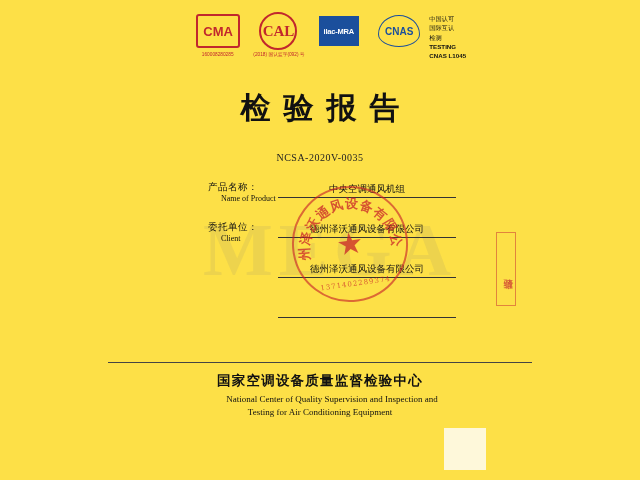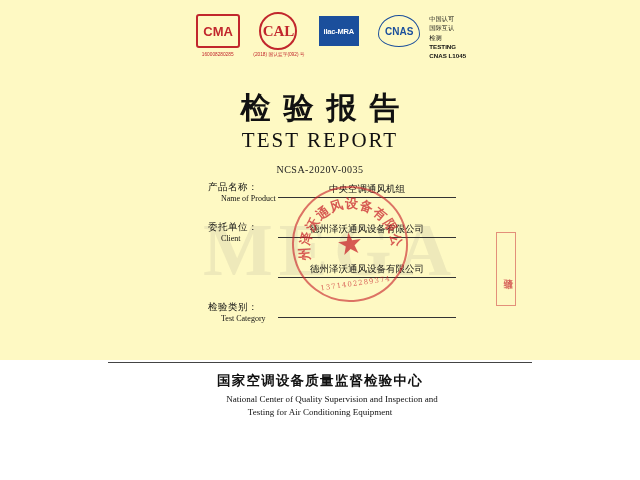--- a/index.html
+++ b/index.html
@@ -10,22 +10,22 @@
   body {
     width: 640px;
     height: 480px;
     font-family: "Liberation Serif", serif;
     color: #1a1a1a;
     overflow: hidden;
   }
   .page {
     position: relative;
     width: 640px;
-    height: 360px;
-    background: #fef9c3;
+    height: 480px;
+    background: #fde047;
   }
 
   
   .logo-row {
     position: absolute;
     top: 14px;
     left: 188px;
     width: 300px;
     height: 62px;
     display: flex;
@@ -138,21 +138,21 @@
     left: 0;
     width: 640px;
     text-align: center;
     font-size: 21px;
     letter-spacing: 2px;
     font-family: "Liberation Serif", serif;
     color: #111;
   }
   .report-no {
     position: absolute;
-    top: 164px;
+    top: 152px;
     left: 0;
     width: 640px;
     text-align: center;
     font-size: 10px;
     letter-spacing: 0.5px;
     color: #222;
     font-family: "Liberation Serif", serif;
   }
 
   
@@ -389,21 +389,20 @@
     <div class="cnas-text-block">
       <div>中国认可</div>
       <div>国际互认</div>
       <div>检测</div>
       <div class="bold">TESTING</div>
       <div class="bold">CNAS L1045</div>
     </div>
   </div>
 
   <div class="title-cn">检验报告</div>
-  <div class="title-en">TEST REPORT</div>
   <div class="report-no">NCSA-2020V-0035</div>
 
   <div class="watermark">MEGA</div>
 
   <div class="fields">
 
     <div class="field-row">
       <div class="field-label">
         <div class="label-cn">产品名称：</div>
         <div class="label-en">Name of Product</div>
@@ -420,24 +419,20 @@
       <div class="field-value">德州泽沃通风设备有限公司</div>
       <div class="field-line"></div>
     </div>
 
     <div class="field-row">
       <div class="field-value">德州泽沃通风设备有限公司</div>
       <div class="field-line"></div>
     </div>
 
     <div class="field-row">
-      <div class="field-label">
-        <div class="label-cn">检验类别：</div>
-        <div class="label-en">Test Category</div>
-      </div>
       <div class="field-line"></div>
     </div>
 
   </div>
 
   <div class="seal">
     <svg class="seal-arc" viewBox="0 0 112 112">
       <defs>
         <path id="arcPath" d="M 14,62 A 42,42 0 0 1 98,62"></path>
       </defs>

